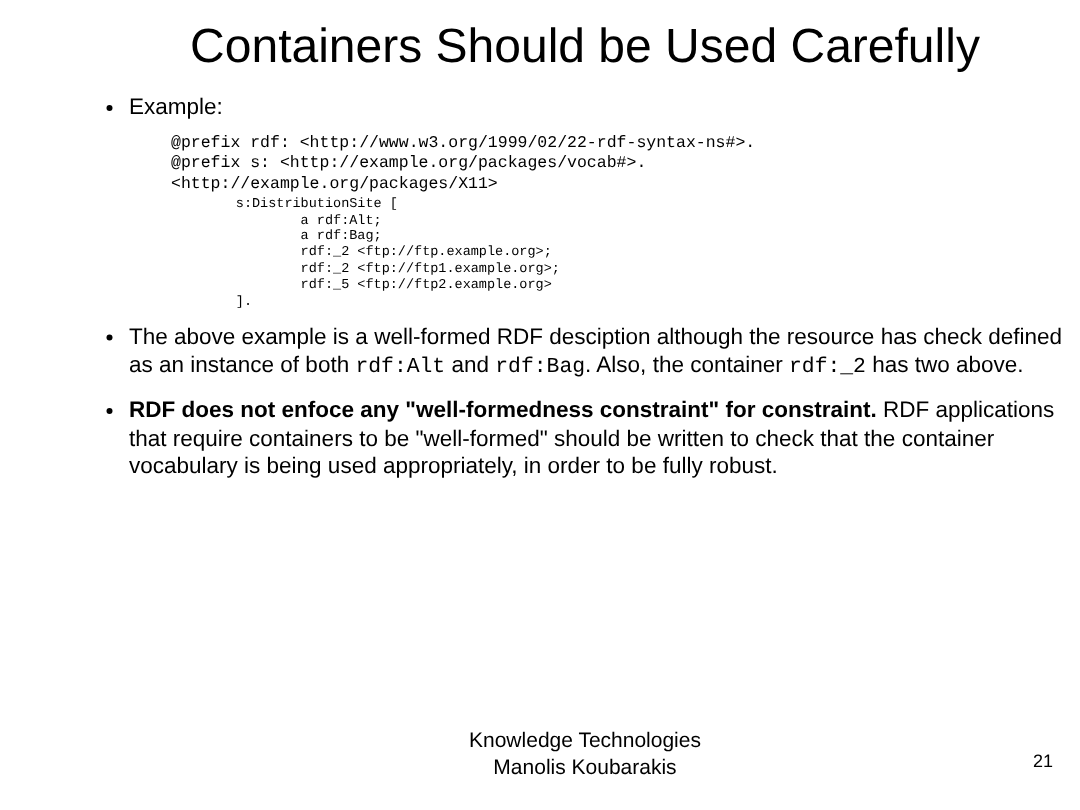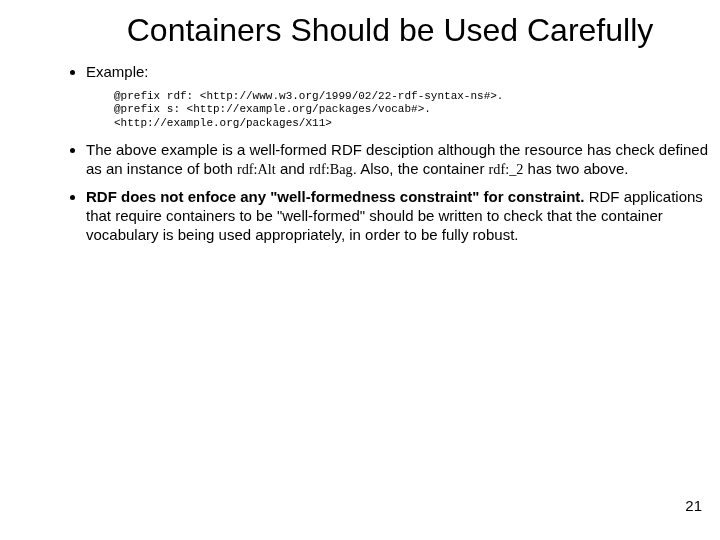--- a/index.html
+++ b/index.html
@@ -48,65 +48,72 @@
     line-height: 1.25;
     margin: 8px 0 8px 28px;
     white-space: pre;
   }
   pre.code .small {
     font-size: 9px;
     line-height: 1.2;
     display: block;
   }
   .mono {
-    font-family: Liberation Serif, serif;
+    font-family: Liberation Mono, monospace;
     font-size: 0.95em;
   }
   .footer {
     position: absolute;
     bottom: 20px;
     left: 0;
     right: 0;
     text-align: center;
     font-size: 14px;
     line-height: 1.25;
   }
   .pagenum {
     position: absolute;
     bottom: 26px;
     right: 48px;
-    font-size: 15px;
+    font-size: 12px;
   }
 </style>
 </head>
 <body>
 
 <div class="slide">
 
   <h1 class="title">Containers Should be Used Carefully</h1>
 
   <ul class="body">
 
     <li class="heading-item">
       <span>Example:</span>
       <pre class="code"><span>@prefix rdf: &lt;http://www.w3.org/1999/02/22-rdf-syntax-ns#&gt;.</span>
 <span>@prefix s: &lt;http://example.org/packages/vocab#&gt;.</span>
 <span>&lt;http://example.org/packages/X11&gt;</span>
-</pre>
+<span class="small">        s:DistributionSite [
+                a rdf:Alt;
+                a rdf:Bag;
+                rdf:_2 &lt;ftp://ftp.example.org&gt;;
+                rdf:_2 &lt;ftp://ftp1.example.org&gt;;
+                rdf:_5 &lt;ftp://ftp2.example.org&gt;
+        ].</span></pre>
     </li>
 
     <li>
       <span>The above example is a well-formed RDF desciption although the resource has check defined as an instance of both </span><span class="mono">rdf:Alt</span><span> and </span><span class="mono">rdf:Bag</span><span>. Also, the container </span><span class="mono">rdf:_2</span><span> has two above.</span>
     </li>
 
     <li>
       <strong>RDF does not enfoce any "well-formedness constraint" for constraint.</strong><span> RDF applications that require containers to be "well-formed" should be written to check that the container vocabulary is being used appropriately, in order to be fully robust.</span>
     </li>
 
   </ul>
 
   <div class="footer">
-    <br>
+    <span>Knowledge Technologies</span><br>
+    <span>Manolis Koubarakis</span>
   </div>
 
   <div class="pagenum">21</div>
 
 </div>
 
 </body></html>

